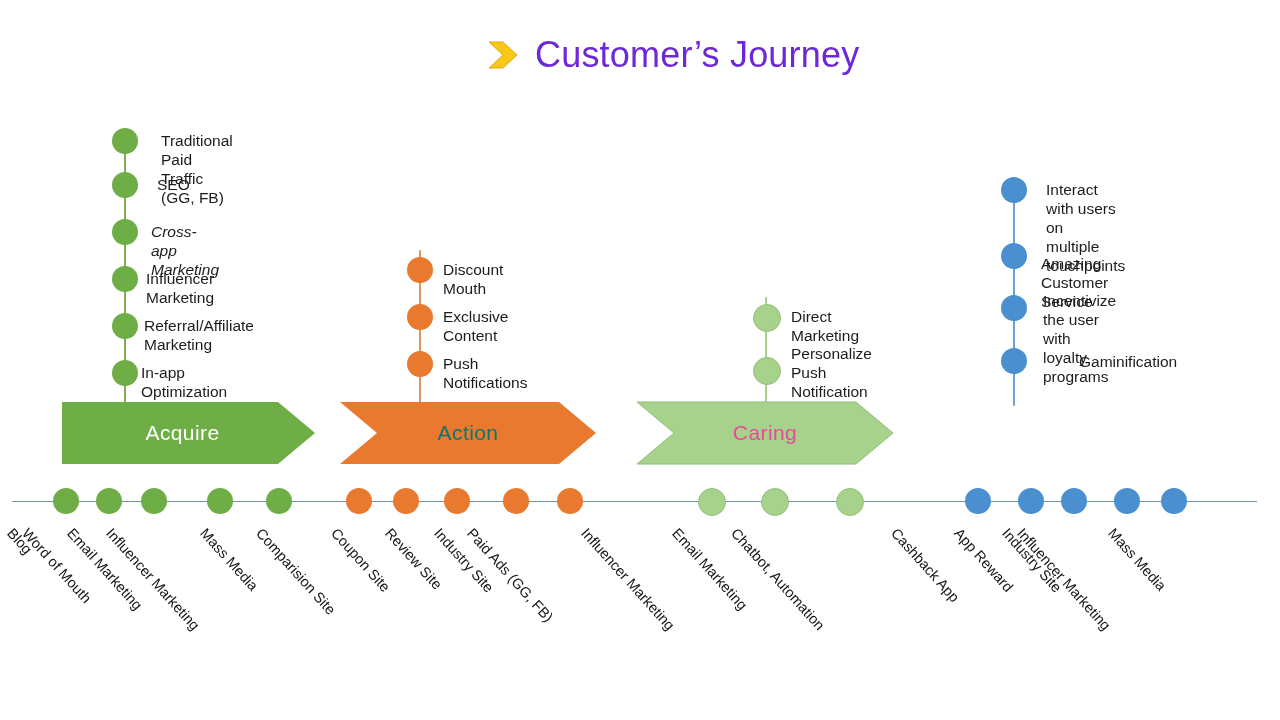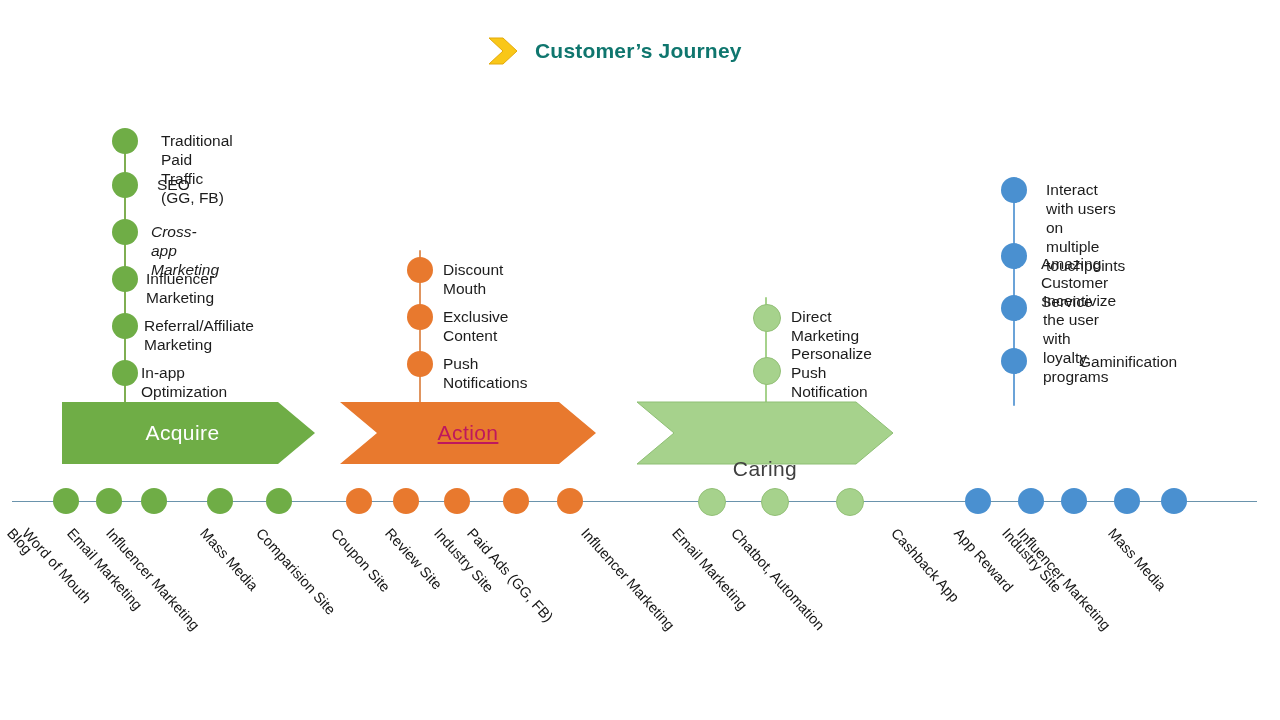--- a/index.html
+++ b/index.html
@@ -31,23 +31,23 @@
     display: flex;
     align-items: center;
     gap: 14px;
   }
   .title-chevron {
     width: 34px;
     height: 34px;
     display: block;
   }
   .title-text {
-    font-size: 21px;
-    font-weight: bold;
-    color: #0f766e;
+    font-size: 36px;
+    font-weight: normal;
+    color: #6d28d9;
     letter-spacing: 0.2px;
     white-space: nowrap;
     font-family: "Liberation Sans", sans-serif;
   }
 
   
   .column {
     position: absolute;
   }
   .col-line {
@@ -190,28 +190,28 @@
     <svg viewBox="0 0 253 62" preserveAspectRatio="none" aria-hidden="true">
       <polygon points="0,0 216,0 253,31 216,62 0,62" fill="#6FAD46"></polygon>
     </svg>
     <div class="banner-label" style="color:#ffffff; padding-right:26px;">Acquire</div>
   </div>
 
   <div class="banner" style="left:340px; top:402px; width:256px;">
     <svg viewBox="0 0 256 62" preserveAspectRatio="none" aria-hidden="true">
       <polygon points="0,0 219,0 256,31 219,62 0,62 37,31" fill="#E8792E"></polygon>
     </svg>
-    <div class="banner-label" style="color:#be185d;text-decoration:underline;">Action</div>
+    <div class="banner-label" style="color:#0f766e;">Action</div>
   </div>
 
   <div class="banner" style="left:637px; top:402px; width:256px;">
     <svg viewBox="0 0 256 62" preserveAspectRatio="none" aria-hidden="true">
       <polygon points="0,0 219,0 256,31 219,62 0,62 37,31" fill="#A6D28C" stroke="#8EBF74" stroke-width="1"></polygon>
     </svg>
-    <div class="banner-label" style="color:#404040;margin-top:36px;">Caring</div>
+    <div class="banner-label" style="color:#ec4899;">Caring</div>
   </div>
 
 
   <div class="timeline-axis"></div>
 
   <div class="tl-dot" style="left:53px; background:#6FAD46;"></div>
   <div class="tl-dot" style="left:96px; background:#6FAD46;"></div>
   <div class="tl-dot" style="left:141px; background:#6FAD46;"></div>
   <div class="tl-dot" style="left:207px; background:#6FAD46;"></div>
   <div class="tl-dot" style="left:266px; background:#6FAD46;"></div>

